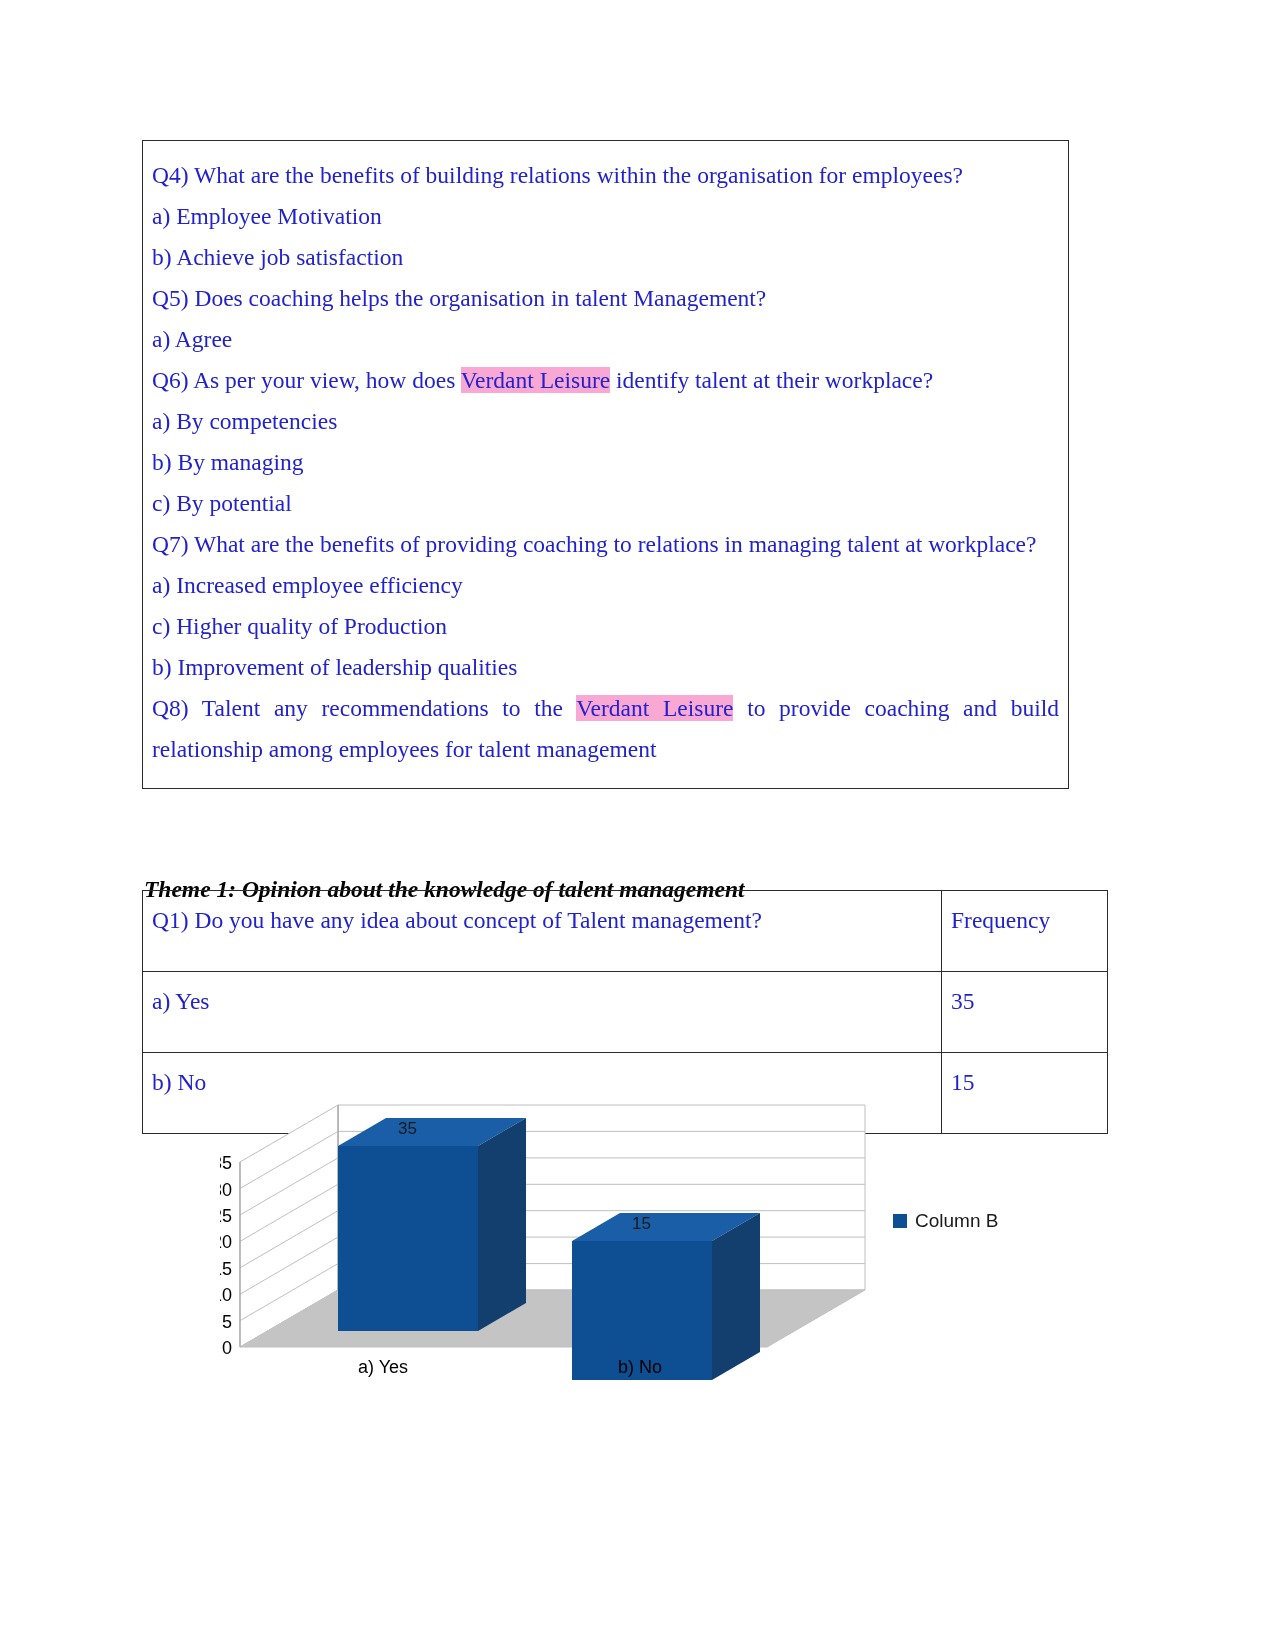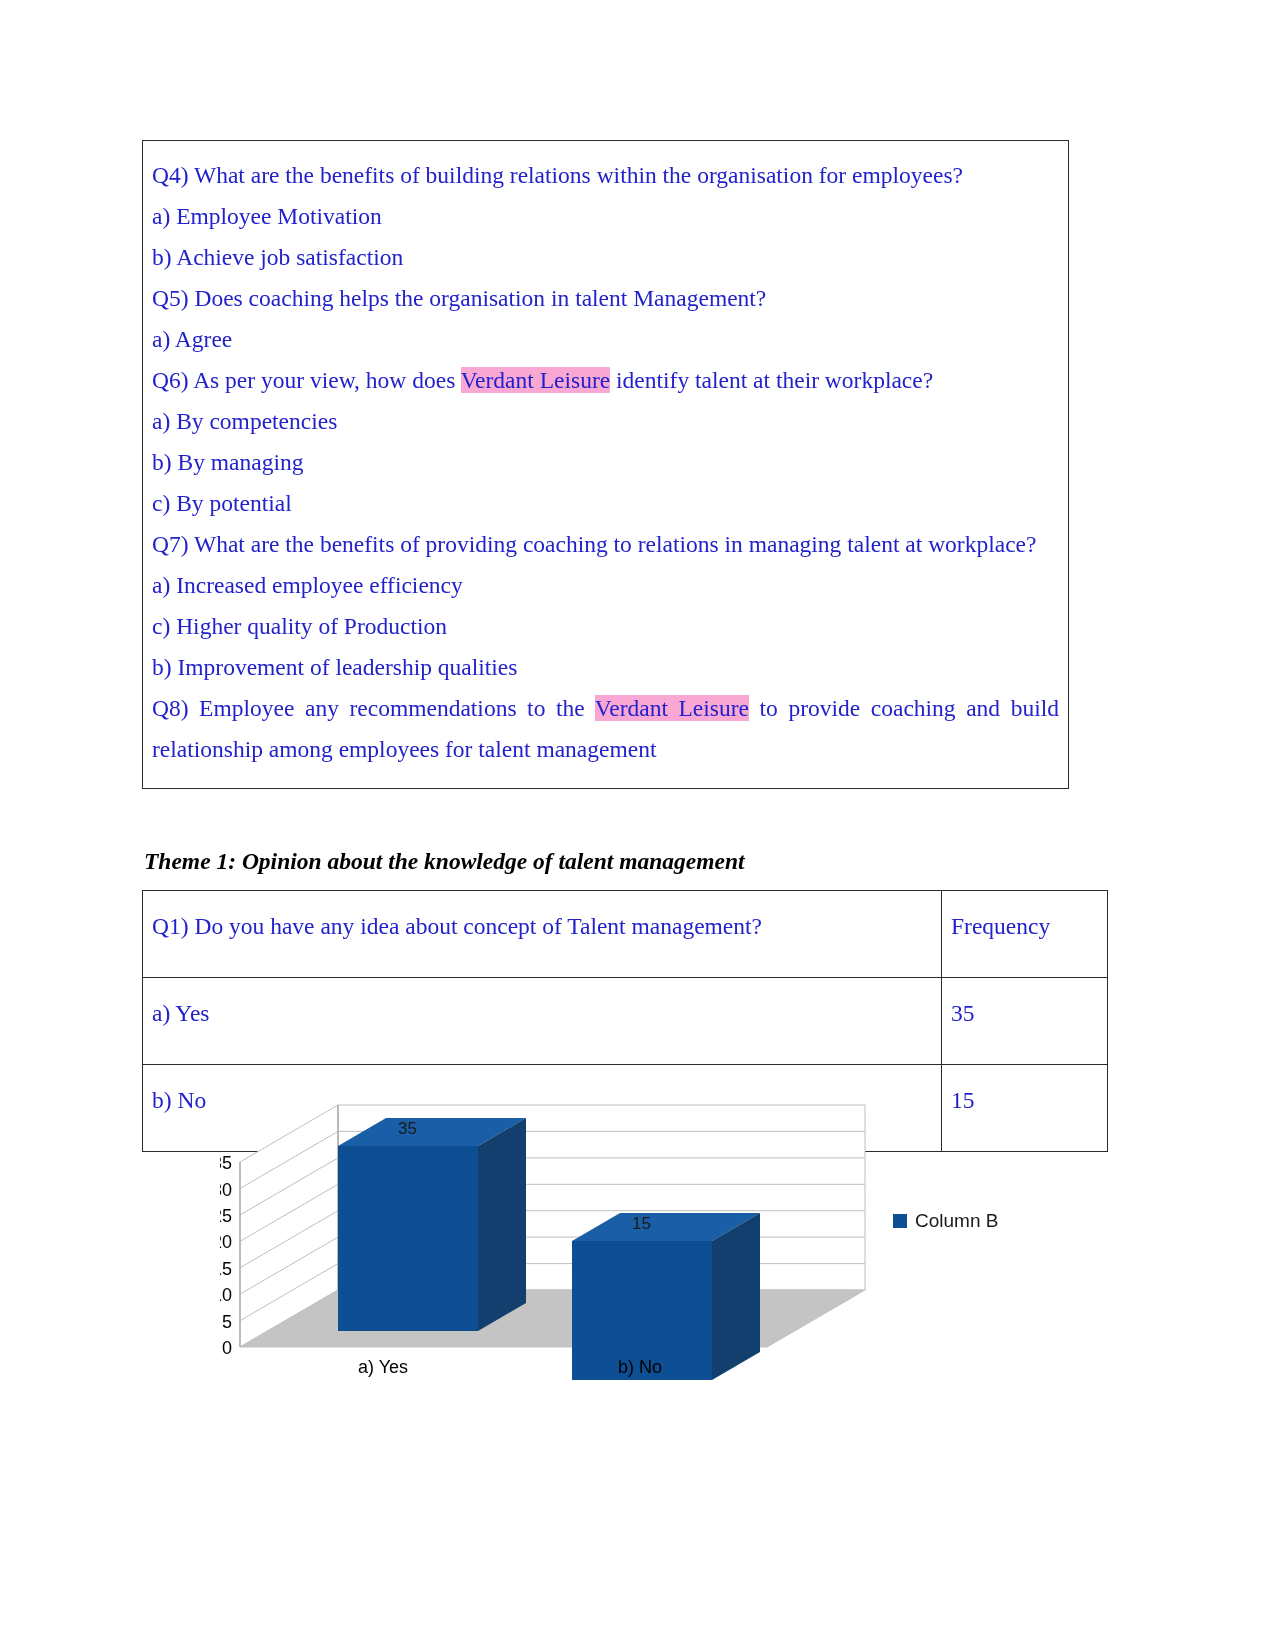--- a/index.html
+++ b/index.html
@@ -46,21 +46,21 @@
   }
   .hl {
     background: #f9a8d4;
     color: #2222cc;
   }
 
   
   .theme-heading {
     position: absolute;
     left: 144px;
-    top: 848px;
+    top: 876px;
     font-family: "Liberation Serif", serif;
     font-size: 23.5px;
     font-weight: bold;
     font-style: italic;
     color: #000000;
     white-space: nowrap;
   }
 
   
   .ftable {
@@ -69,21 +69,21 @@
     top: 890px;
     width: 927px;
     border-collapse: collapse;
     table-layout: fixed;
   }
   .ftable td {
     border: 1.3px solid #2b2b2b;
     font-family: "Liberation Serif", serif;
     font-size: 23.5px;
     color: #2222cc;
-    padding: 22px 9px 20px 9px;
+    padding: 16px 9px 20px 9px;
     vertical-align: top;
     height: 44px;
   }
   .ftable td.c1 { width: 780px; }
   .ftable td.c2 { width: 147px; }
 
   
   .chart-wrap {
     position: absolute;
     left: 220px;
@@ -125,21 +125,21 @@
     <p class="qline">Q5) Does coaching helps the organisation in talent Management?</p>
     <p class="qline">a) Agree</p>
     <p class="qline"><span>Q6) As per your view, how does </span><span class="hl">Verdant Leisure</span><span> identify talent at  their workplace?</span></p>
     <p class="qline">a) By competencies</p>
     <p class="qline">b) By managing</p>
     <p class="qline">c) By potential</p>
     <p class="qline">Q7) What are the benefits of providing coaching to relations in managing talent at workplace?</p>
     <p class="qline">a) Increased employee efficiency</p>
     <p class="qline">c) Higher quality of Production</p>
     <p class="qline">b) Improvement of leadership qualities</p>
-    <p class="qline justify"><span>Q8)  Employee  any  recommendations  to  the  </span><span class="hl">Verdant  Leisure</span><span> to  provide  coaching  and  build relationship among employees for talent management</span></p>
+    <p class="qline justify"><span>Q8)  Talent  any  recommendations  to  the  </span><span class="hl">Verdant  Leisure</span><span> to  provide  coaching  and  build relationship among employees for talent management</span></p>
   </div>
 
   <div class="theme-heading">Theme 1: Opinion about the knowledge of talent management</div>
 
   <table class="ftable">
     <tbody>
         <tr>
       <td class="c1">Q1) Do you have any idea about concept of Talent management?</td>
       <td class="c2">Frequency</td>
     </tr>

